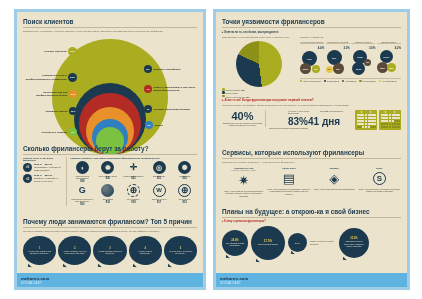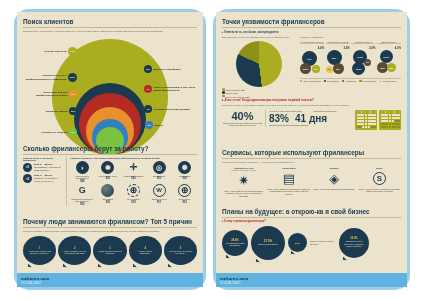--- a/index.html
+++ b/index.html
@@ -1,21 +1,21 @@
 <!DOCTYPE html>
 <html><head>
 <meta charset="utf-8">
 <style>
   * { margin:0; padding:0; box-sizing:border-box; }
   html,body { width:422px; height:299px; background:#ffffff; overflow:hidden;
     font-family:"Liberation Sans", sans-serif; }
   .spread { position:relative; width:422px; height:299px; }
 
   .page { position:absolute; top:9px; height:281px; background:#9ecde8;
-    padding:3px;border-radius:15px; }
+    padding:3px; }
   .page.left  { left:14px;  width:192px; }
   .page.right { left:213px; width:197px; }
   .sheet { width:100%; height:100%; background:#ece3cc; position:relative;
     overflow:hidden; display:flex; flex-direction:column; }
 
   .footer { height:14px; background:#5fb3e0; flex:0 0 auto;
     display:flex; flex-direction:column; justify-content:center;
     padding-left:4px; }
   .footer .site { font-size:4.2px; font-weight:bold; color:#0d2c44;
     letter-spacing:.1px; }
@@ -102,21 +102,21 @@
   .legend span { font-size:1.8px; color:#4a4534; display:flex; align-items:center; gap:1px; }
   .legend i { width:2.4px; height:2.4px; border-radius:50%; display:inline-block; }
 
   
   .stats { display:flex; align-items:flex-start; gap:3px; }
   .stat-a { width:44px; border-right:.5px solid #c9bda1; padding-right:2px; }
   .stat-a .big { font-size:11px; font-weight:bold; color:#1b3a4f; text-align:center; }
   .stat-a .cap { font-size:1.9px; color:#4a4534; text-align:center; line-height:1.3; }
   .stat-b { flex:1 1 auto; }
   .stat-b .q { font-size:2px; color:#4a4534; line-height:1.3; margin-bottom:1px; }
-  .stat-b .two { display:flex; gap:6px; align-items:baseline; }
+  .stat-b .two { display:flex; align-items:baseline;margin-left:19px; }
   .stat-b .big { font-size:10px; font-weight:bold; color:#1b3a4f; }
   .cals { display:flex; gap:2px; flex:0 0 auto; }
   .cal { width:22px; height:20px; background:#a9ad1f; border-radius:1px;
     padding:1.5px; display:flex; flex-direction:column; gap:.6px; }
   .cal .top { display:flex; justify-content:space-around; }
   .cal .top i { width:1.2px; height:2px; background:#ece3cc; display:block; }
   .cal .grid { flex:1 1 auto; display:grid; grid-template-columns:repeat(7,1fr);
     gap:.5px; }
   .cal .grid b { background:#ece3cc; display:block; }
   .cal .grid b.off { background:#8e9118; }

